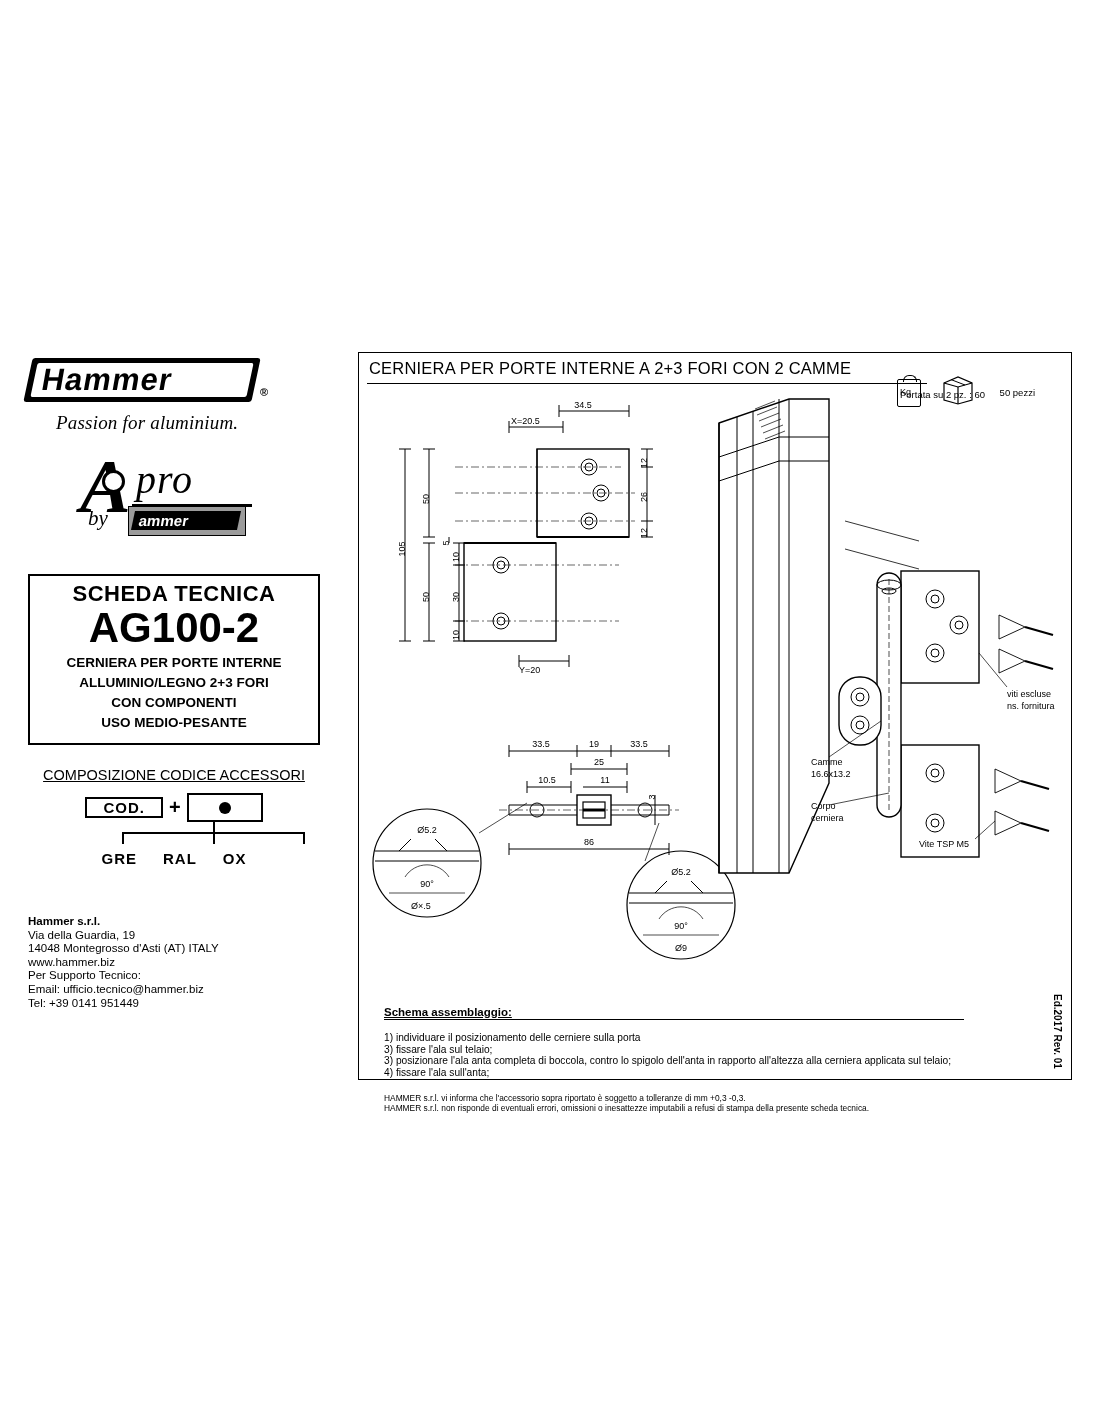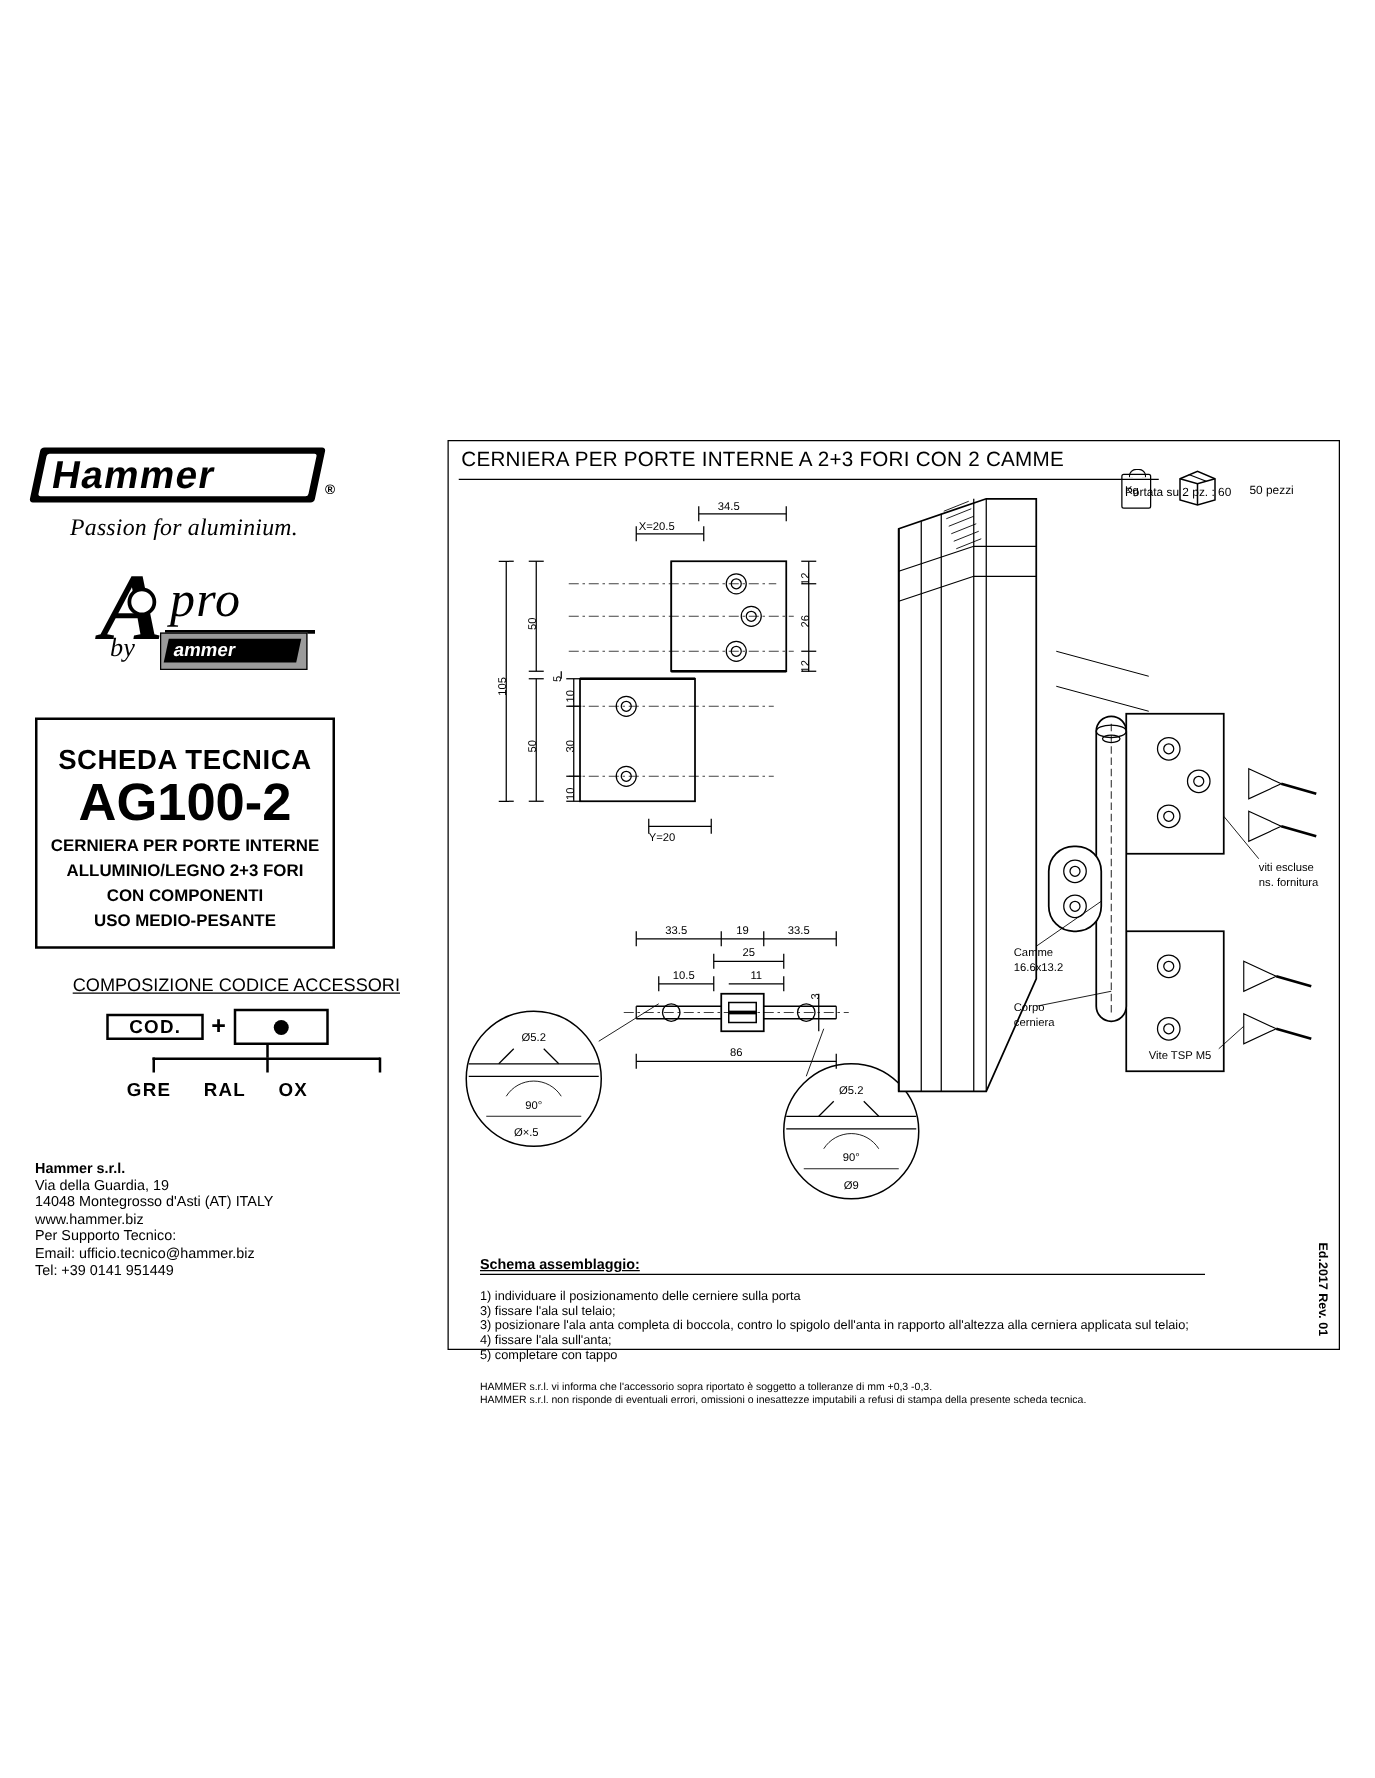--- a/index.html
+++ b/index.html
@@ -63,29 +63,29 @@
     position:absolute;left:4px;top:4px;width:106px;height:19px;background:#000;
     transform:skewX(-12deg);
   }
   .apro-ham-txt{
     position:absolute;left:10px;top:4px;width:100px;color:#fff;font-weight:bold;
     font-size:15px;line-height:19px;transform:skewX(-10deg);
   }
 
   
   .scheda{
-    margin-top:34px;border:2px solid #000;width:240px;padding:19px 6px 12px 6px;
+    margin-top:34px;border:2px solid #000;width:292px;padding:5px 6px 12px 6px;
     text-align:center;box-sizing:border-box;
   }
   .scheda .t1{font-size:22px;font-weight:bold;letter-spacing:.5px;}
   .scheda .t2{font-size:42px;font-weight:bold;line-height:46px;margin-top:-2px;}
   .scheda .t3{font-size:13.5px;font-weight:bold;line-height:16px;margin-top:4px;}
 
   .comp-title{
-    margin-top:22px;text-align:right;font-size:14.5px;
+    margin-top:22px;text-align:center;font-size:14.5px;
     text-decoration:underline;width:292px;
   }
 
   .codbox{margin-top:10px;width:292px;display:flex;align-items:center;justify-content:center;}
   .cod{
     border:2px solid #000;padding:0 16px;font-weight:bold;font-size:15px;letter-spacing:1px;
   }
   .plus{font-size:20px;font-weight:bold;margin:0 6px;}
   .optbox{border:2px solid #000;width:72px;height:25px;display:flex;align-items:center;justify-content:center;}
   .optdot{width:12px;height:12px;border-radius:50%;background:#000;}
@@ -454,21 +454,20 @@
   </div>
 
   <div class="assembly">
     <div class="asm-title">Schema assemblaggio:</div>
     <div class="asm-rule"></div>
     <div class="asm-list">
       <div>1) individuare il posizionamento delle cerniere sulla porta</div>
       <div>3) fissare l'ala sul telaio;</div>
       <div>3) posizionare l'ala anta completa di boccola, contro lo spigolo dell'anta in rapporto all'altezza alla cerniera applicata sul telaio;</div>
       <div>4) fissare l'ala sull'anta;</div>
-      <div>5) completare con tappo</div>
     </div>
     <div class="asm-foot">
       <div>HAMMER s.r.l. vi informa che l'accessorio sopra riportato è soggetto a tolleranze di mm +0,3 -0,3.</div>
       <div>HAMMER s.r.l. non risponde di eventuali errori, omissioni o inesattezze imputabili a refusi di stampa della presente scheda tecnica.</div>
     </div>
   </div>
 
 </div>
 
 </body></html>

